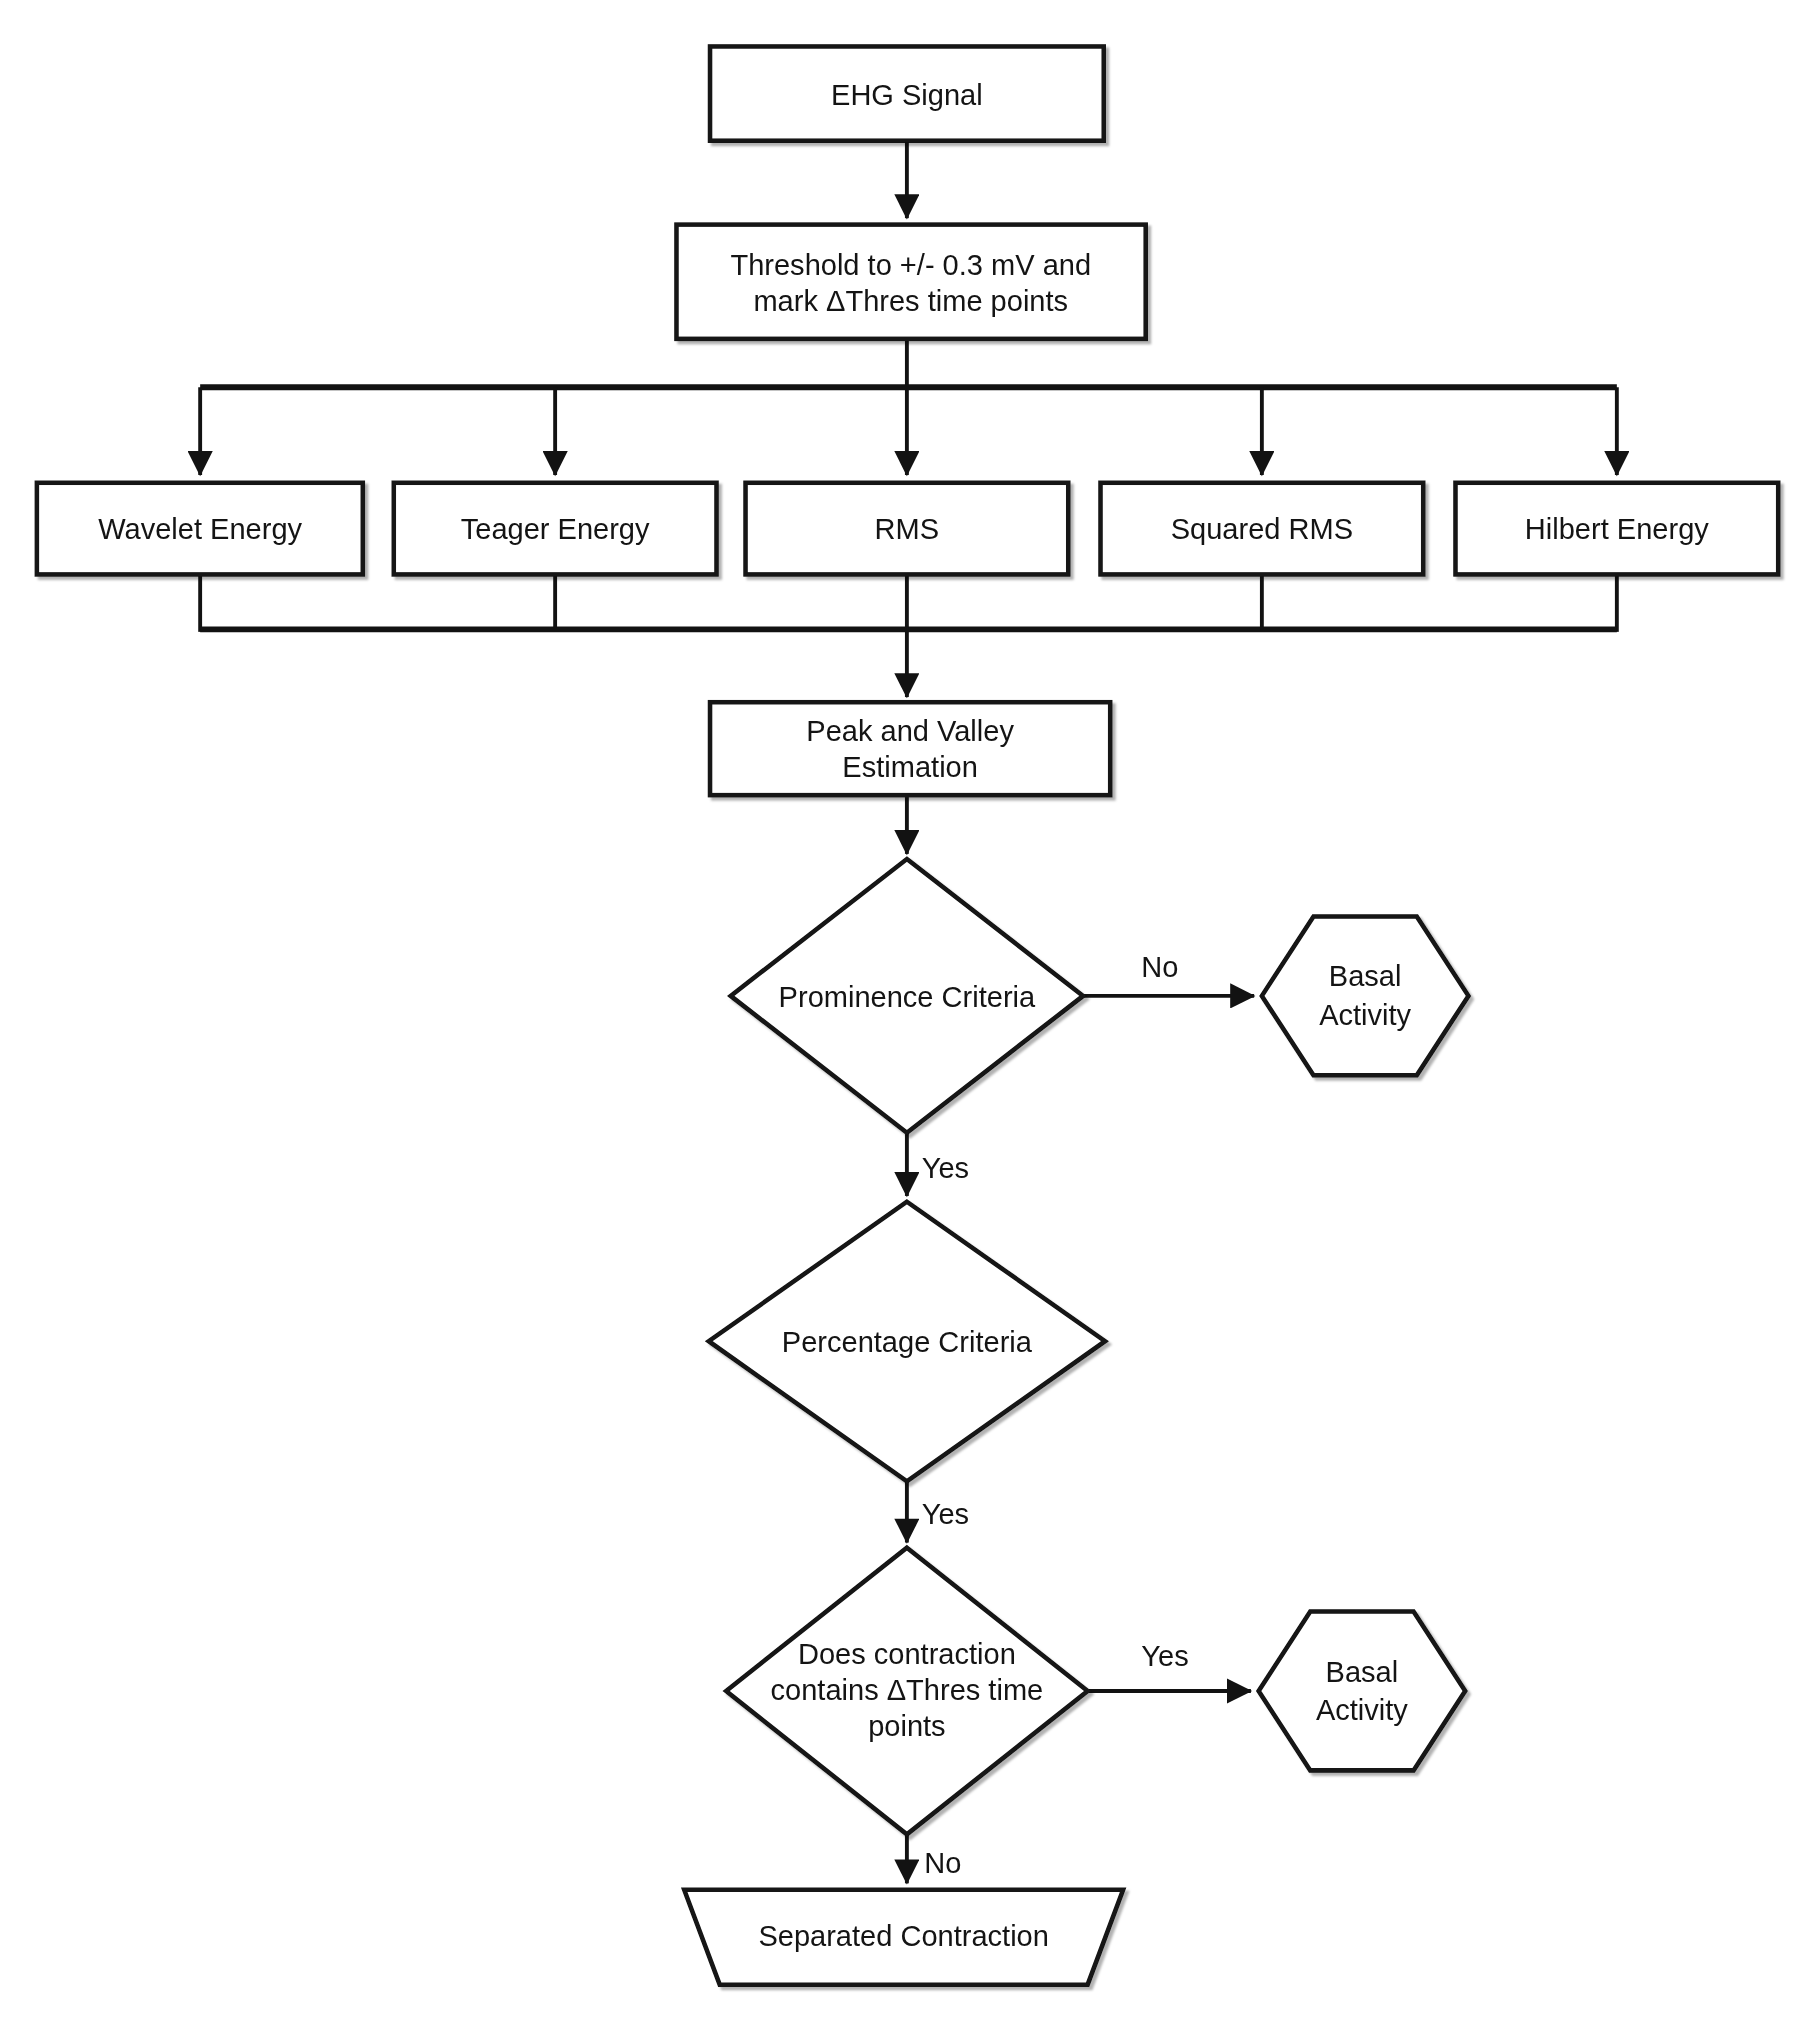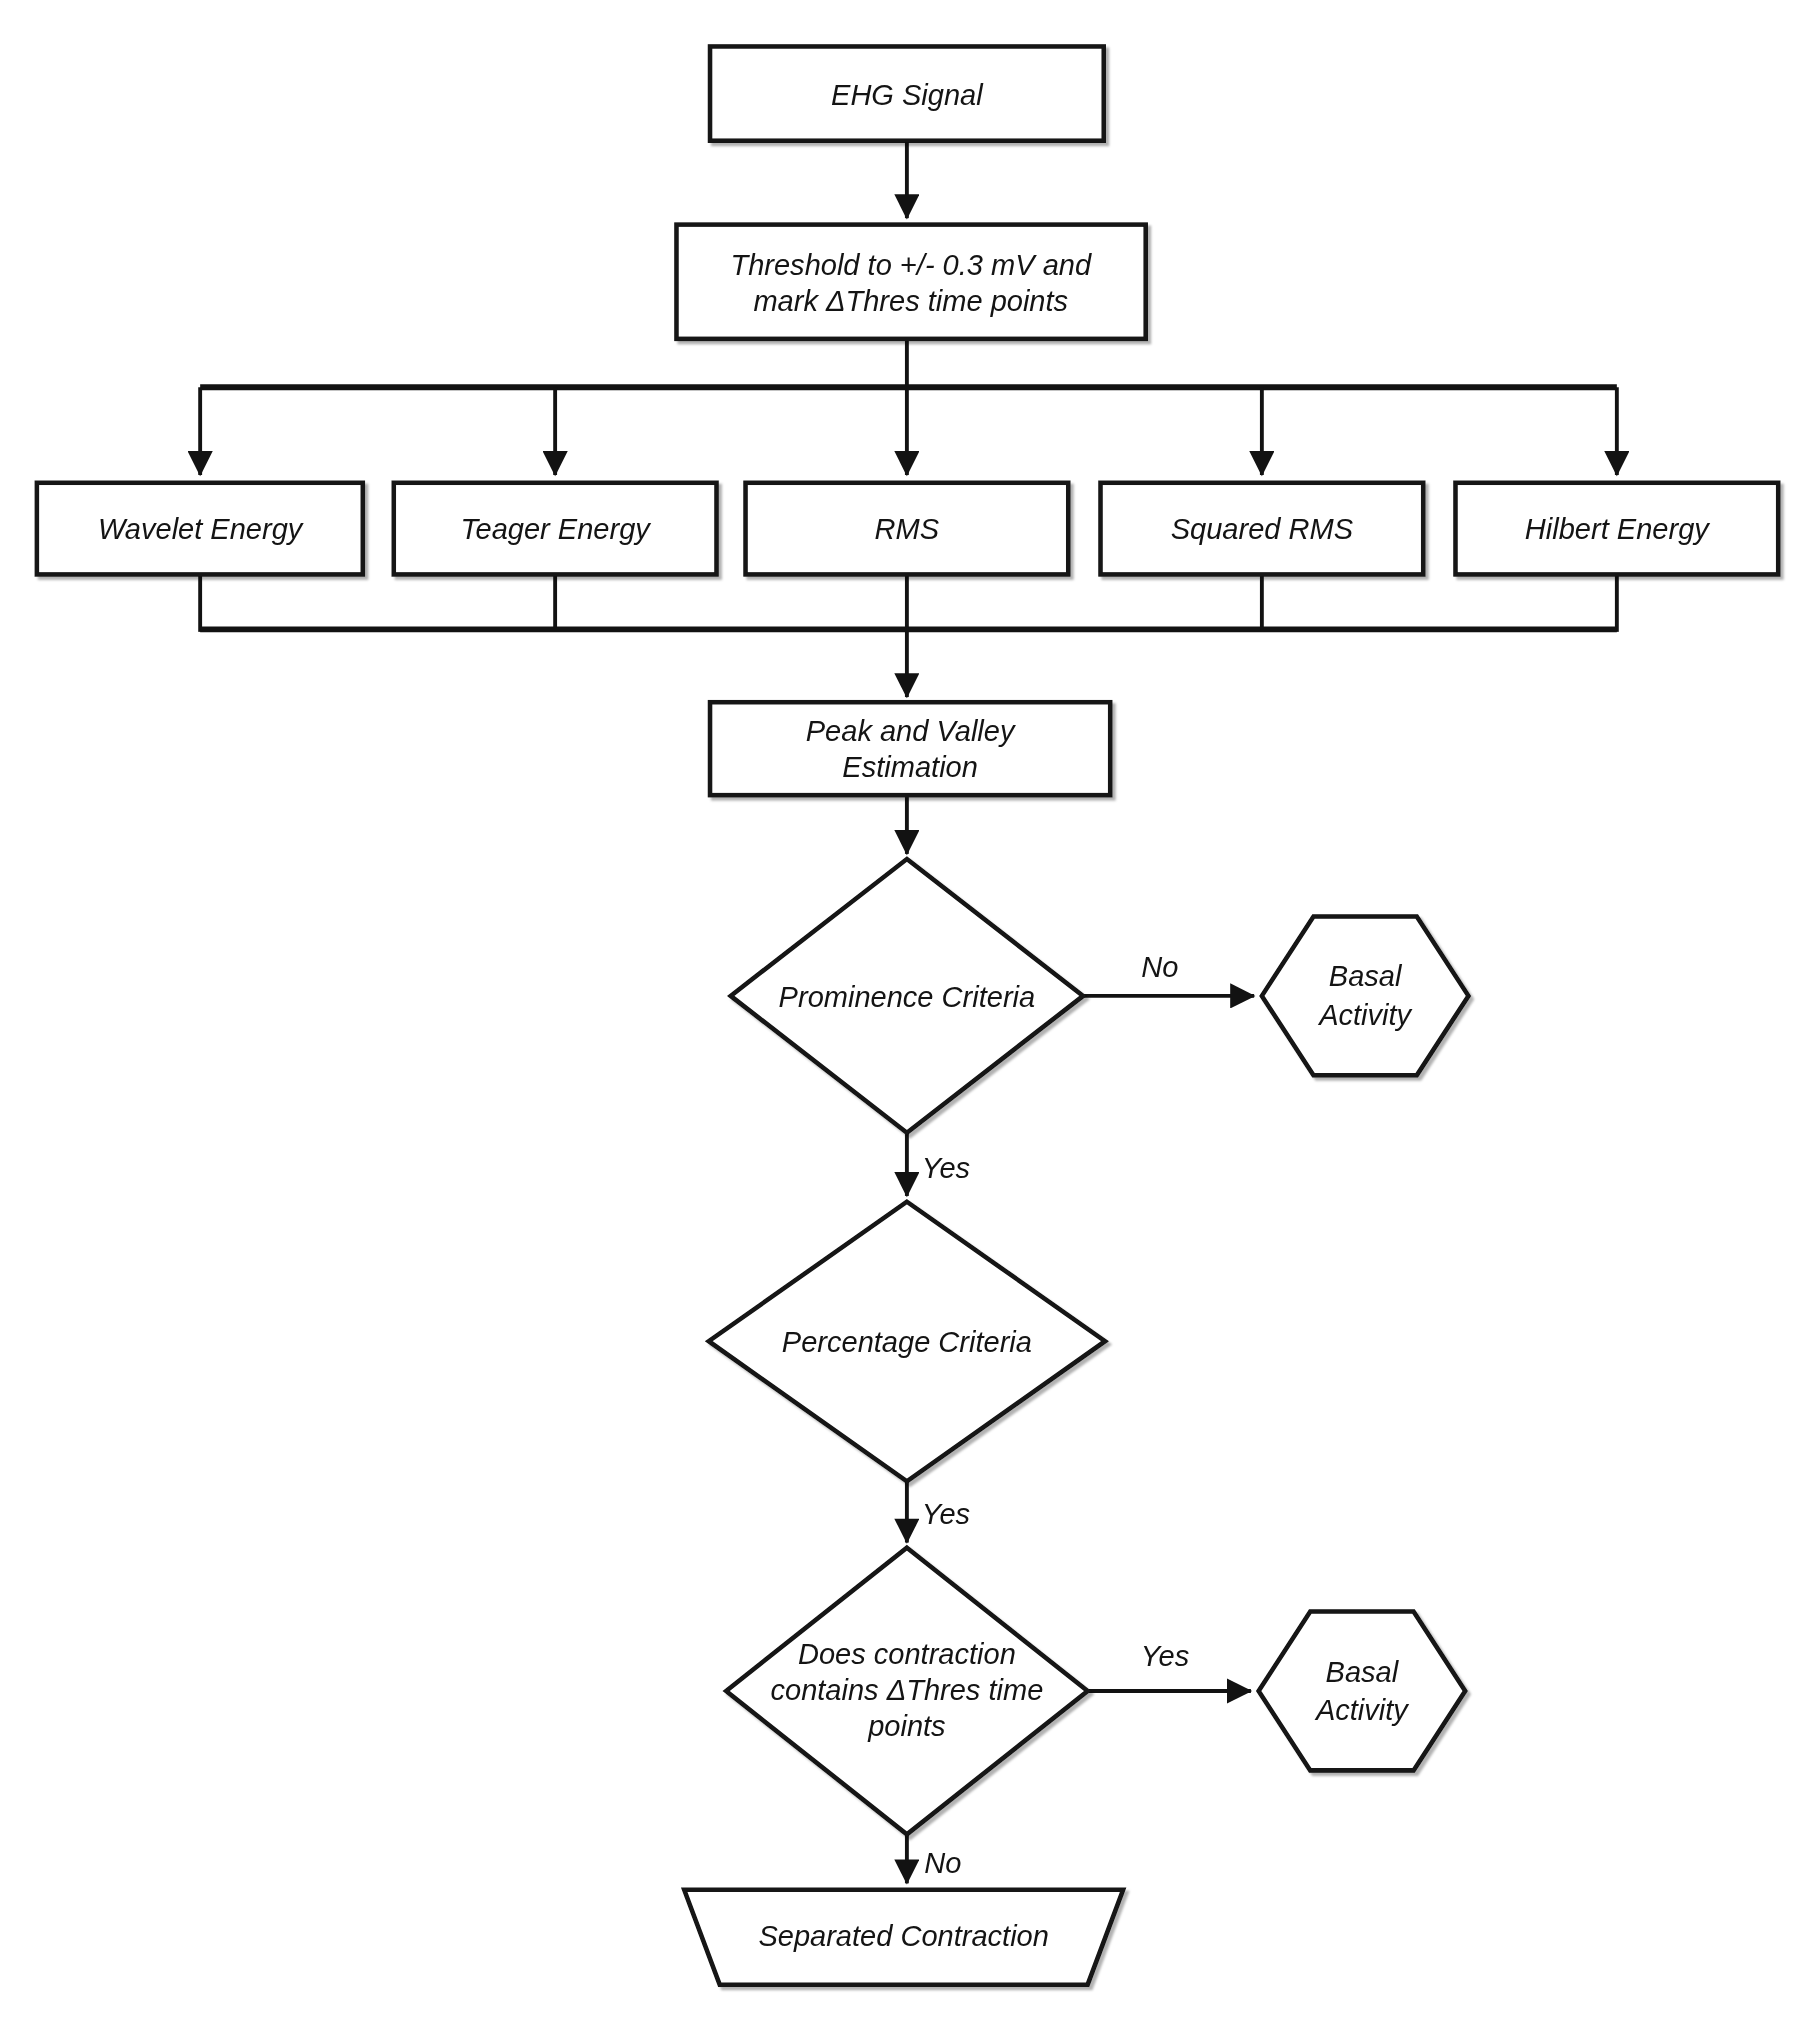--- a/index.html
+++ b/index.html
@@ -5,21 +5,20 @@
   html, body {
     margin: 0;
     padding: 0;
     background: #ffffff;
   }
   .stage {
     position: relative;
     width: 1817px;
     height: 2035px;
     background: #ffffff;
-    font-style: italic;
   }
   svg.flowchart {
     position: absolute;
     left: 0;
     top: 0;
     width: 1817px;
     height: 2035px;
     display: block;
   }
   .shape {

